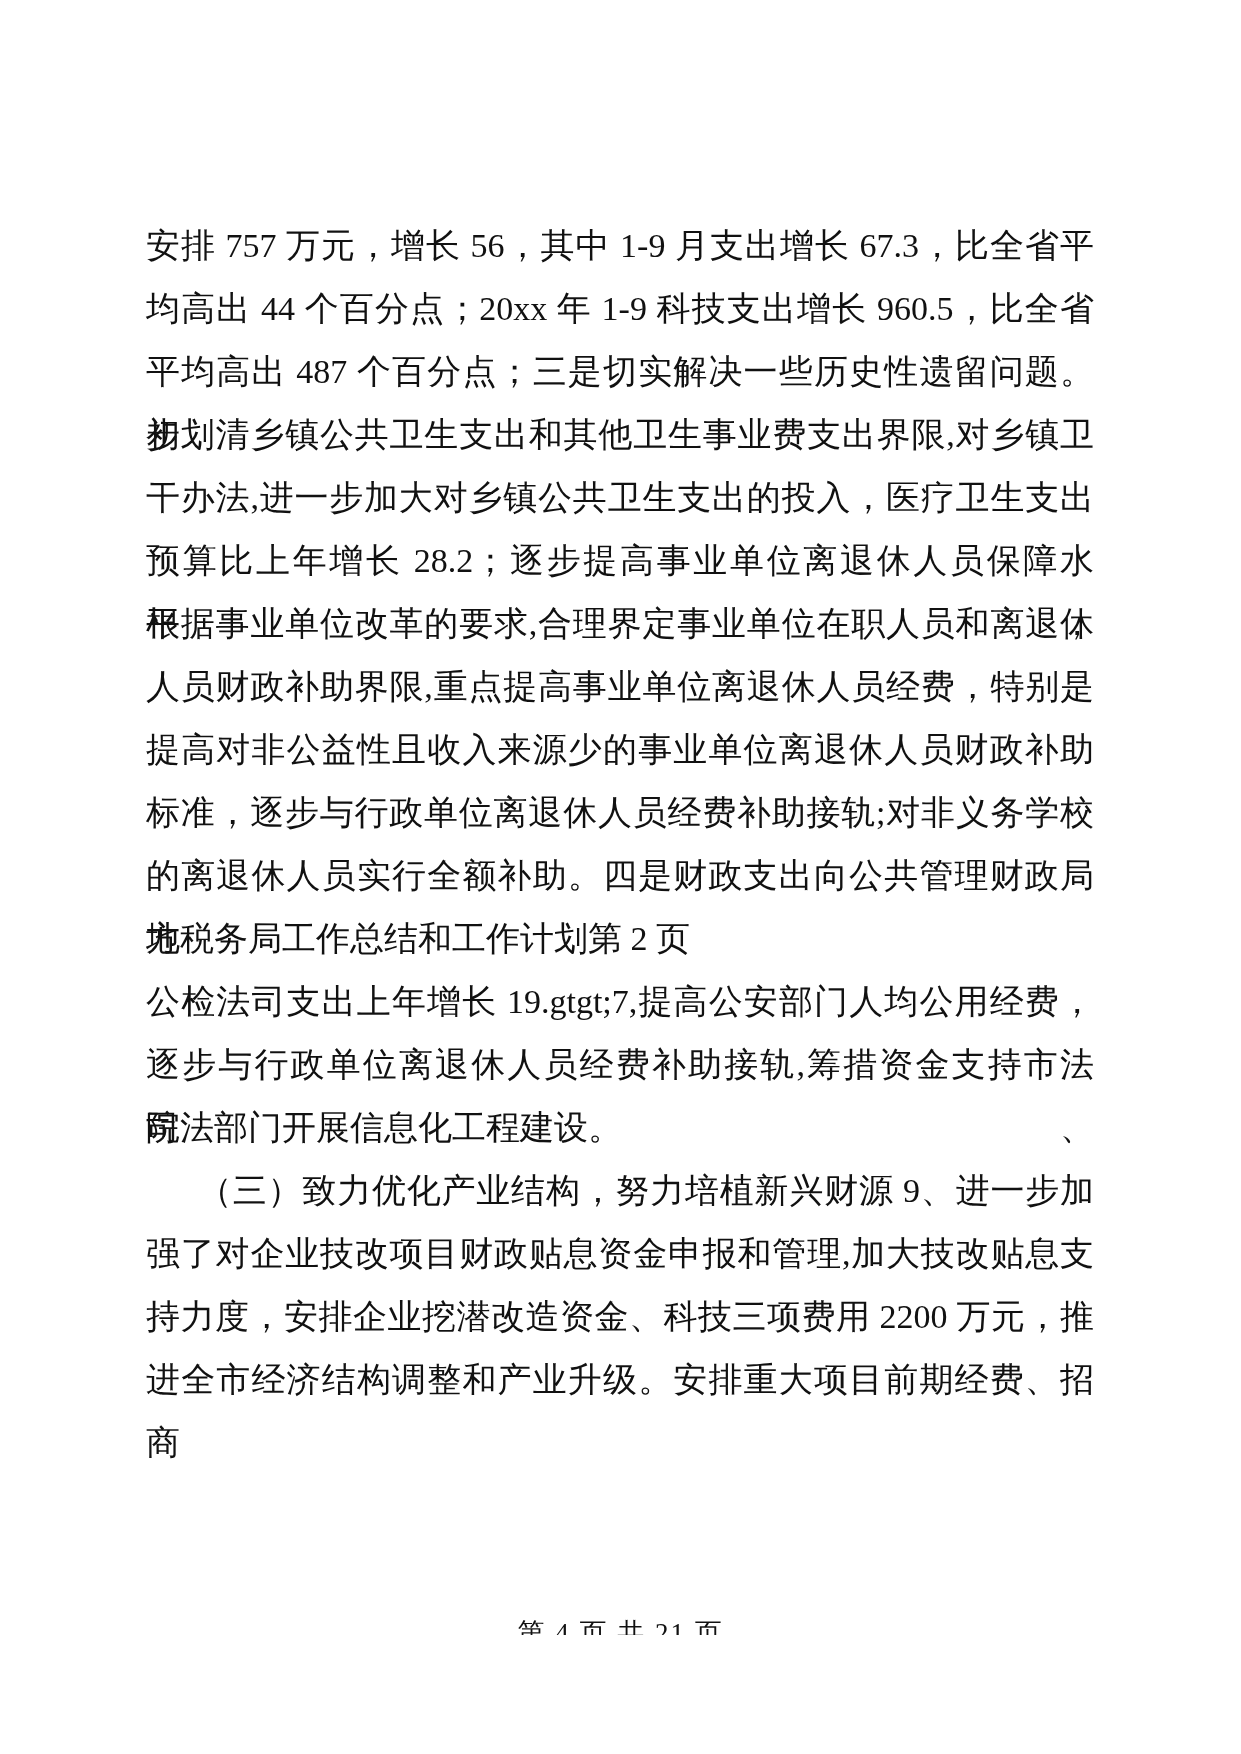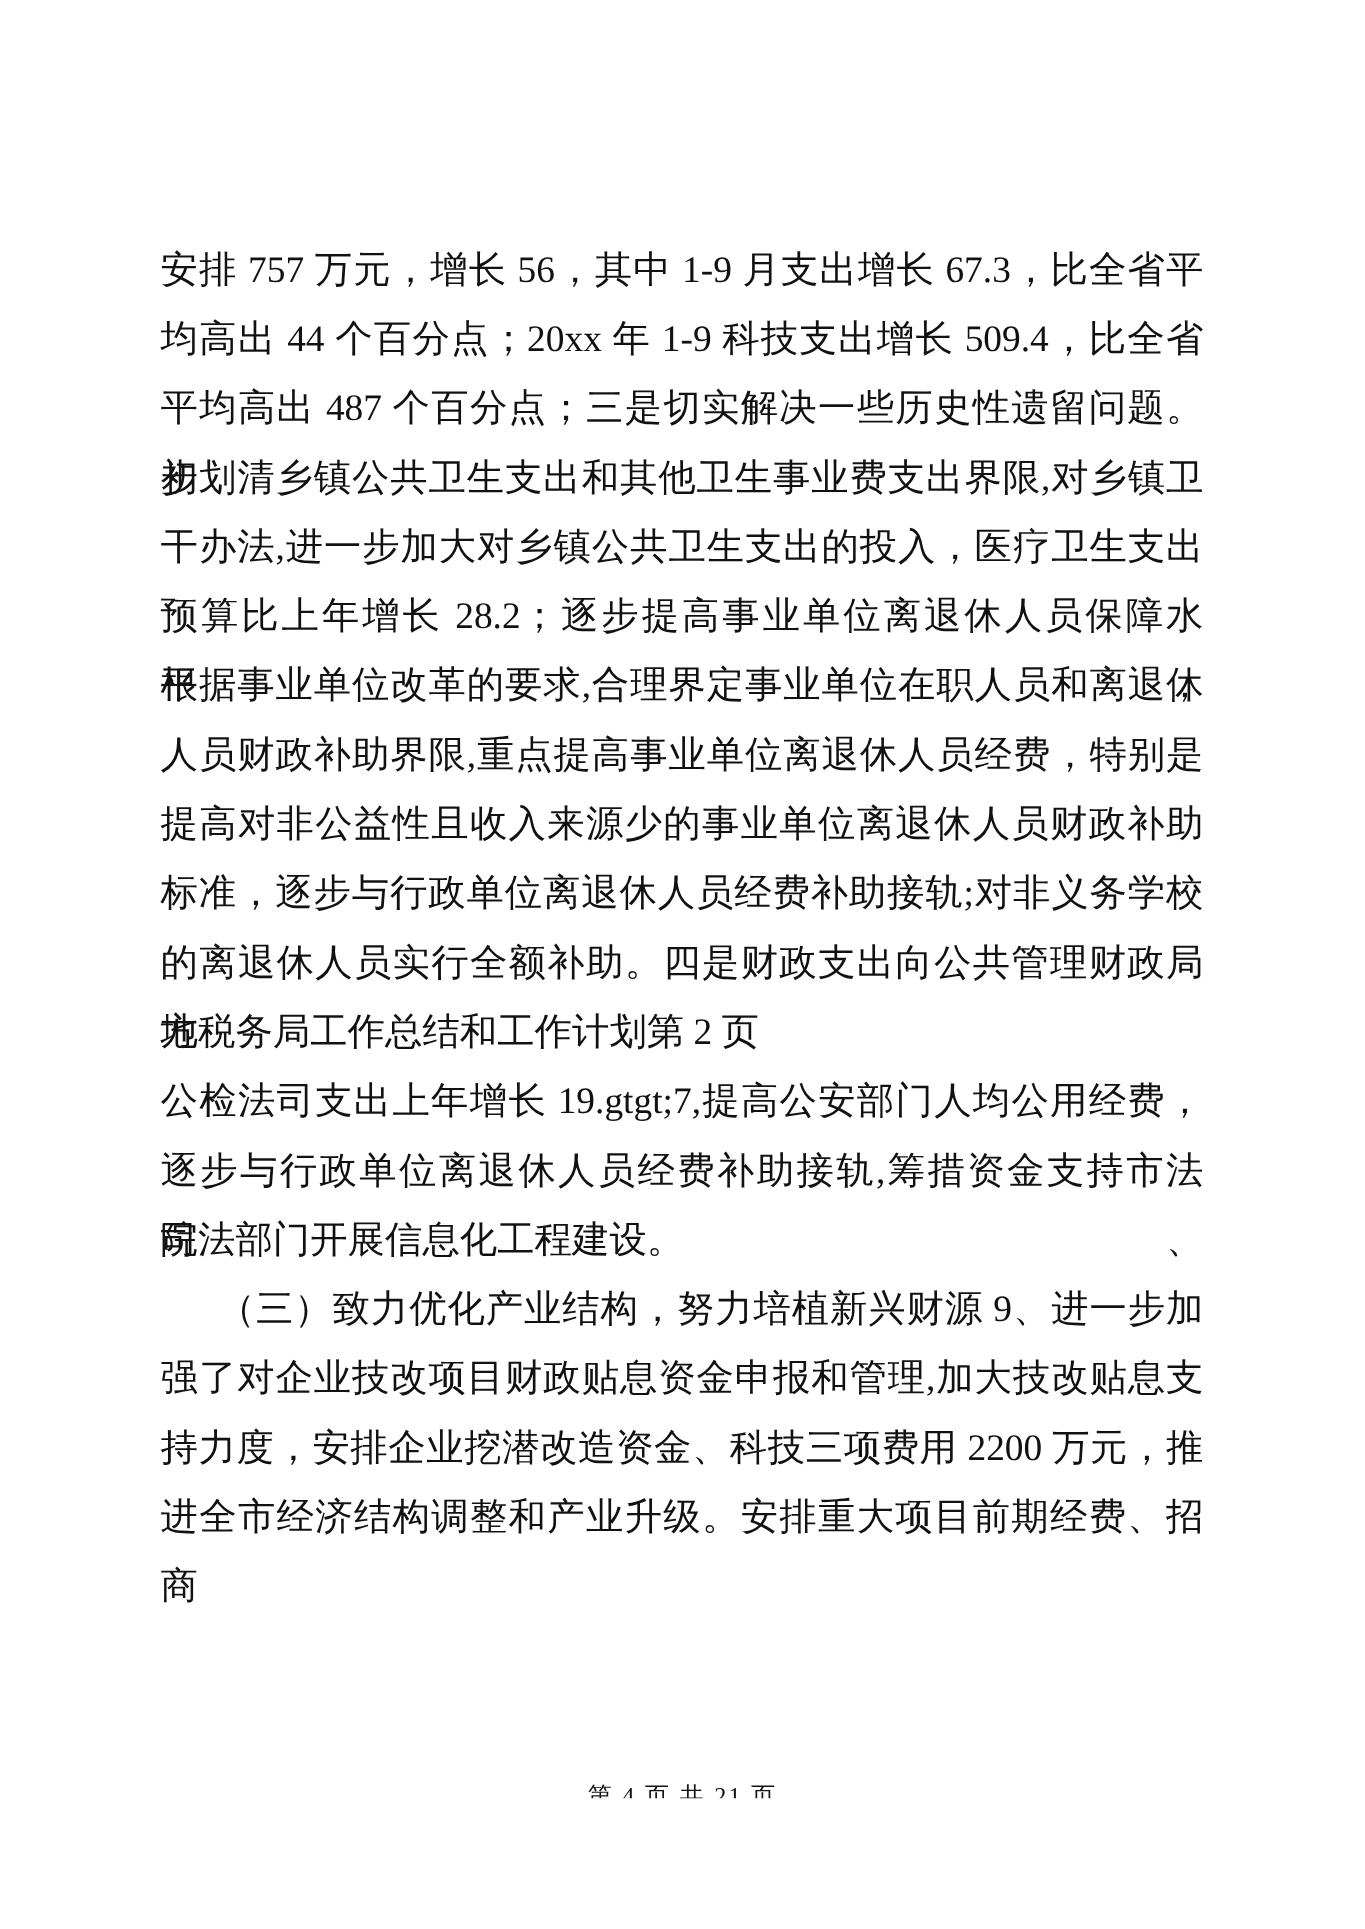--- a/index.html
+++ b/index.html
@@ -37,34 +37,34 @@
     text-align-last: left;
   }
   .line.ind-a { padding-left: 88px; }
   .line.ind-b { padding-left: 52px; }
   .footer {
     position: absolute;
     top: 1616px;
     left: 0;
     width: 100%;
     text-align: center;
-    font-size: 22px;
+    font-size: 27px;
     line-height: 34px;
     letter-spacing: 2px;
     color: #111111;
   }
 </style>
 </head>
 <body>
 
 <div class="page">
   <div class="text-block">
 
     <div class="line">安排 757 万元，增长 56，其中 1-9 月支出增长 67.3，比全省平</div>
-    <div class="line">均高出 44 个百分点；20xx 年 1-9 科技支出增长 509.4，比全省</div>
+    <div class="line">均高出 44 个百分点；20xx 年 1-9 科技支出增长 960.5，比全省</div>
     <div class="line">平均高出 487 个百分点；三是切实解决一些历史性遗留问题。初</div>
     <div class="line">步划清乡镇公共卫生支出和其他卫生事业费支出界限,对乡镇卫</div>
     <div class="line">干办法,进一步加大对乡镇公共卫生支出的投入，医疗卫生支出</div>
     <div class="line">预算比上年增长 28.2；逐步提高事业单位离退休人员保障水平，</div>
     <div class="line">根据事业单位改革的要求,合理界定事业单位在职人员和离退休</div>
     <div class="line">人员财政补助界限,重点提高事业单位离退休人员经费，特别是</div>
     <div class="line">提高对非公益性且收入来源少的事业单位离退休人员财政补助</div>
     <div class="line">标准，逐步与行政单位离退休人员经费补助接轨;对非义务学校</div>
     <div class="line">的离退休人员实行全额补助。四是财政支出向公共管理财政局地</div>
     <div class="line short">方税务局工作总结和工作计划第 2 页</div>

